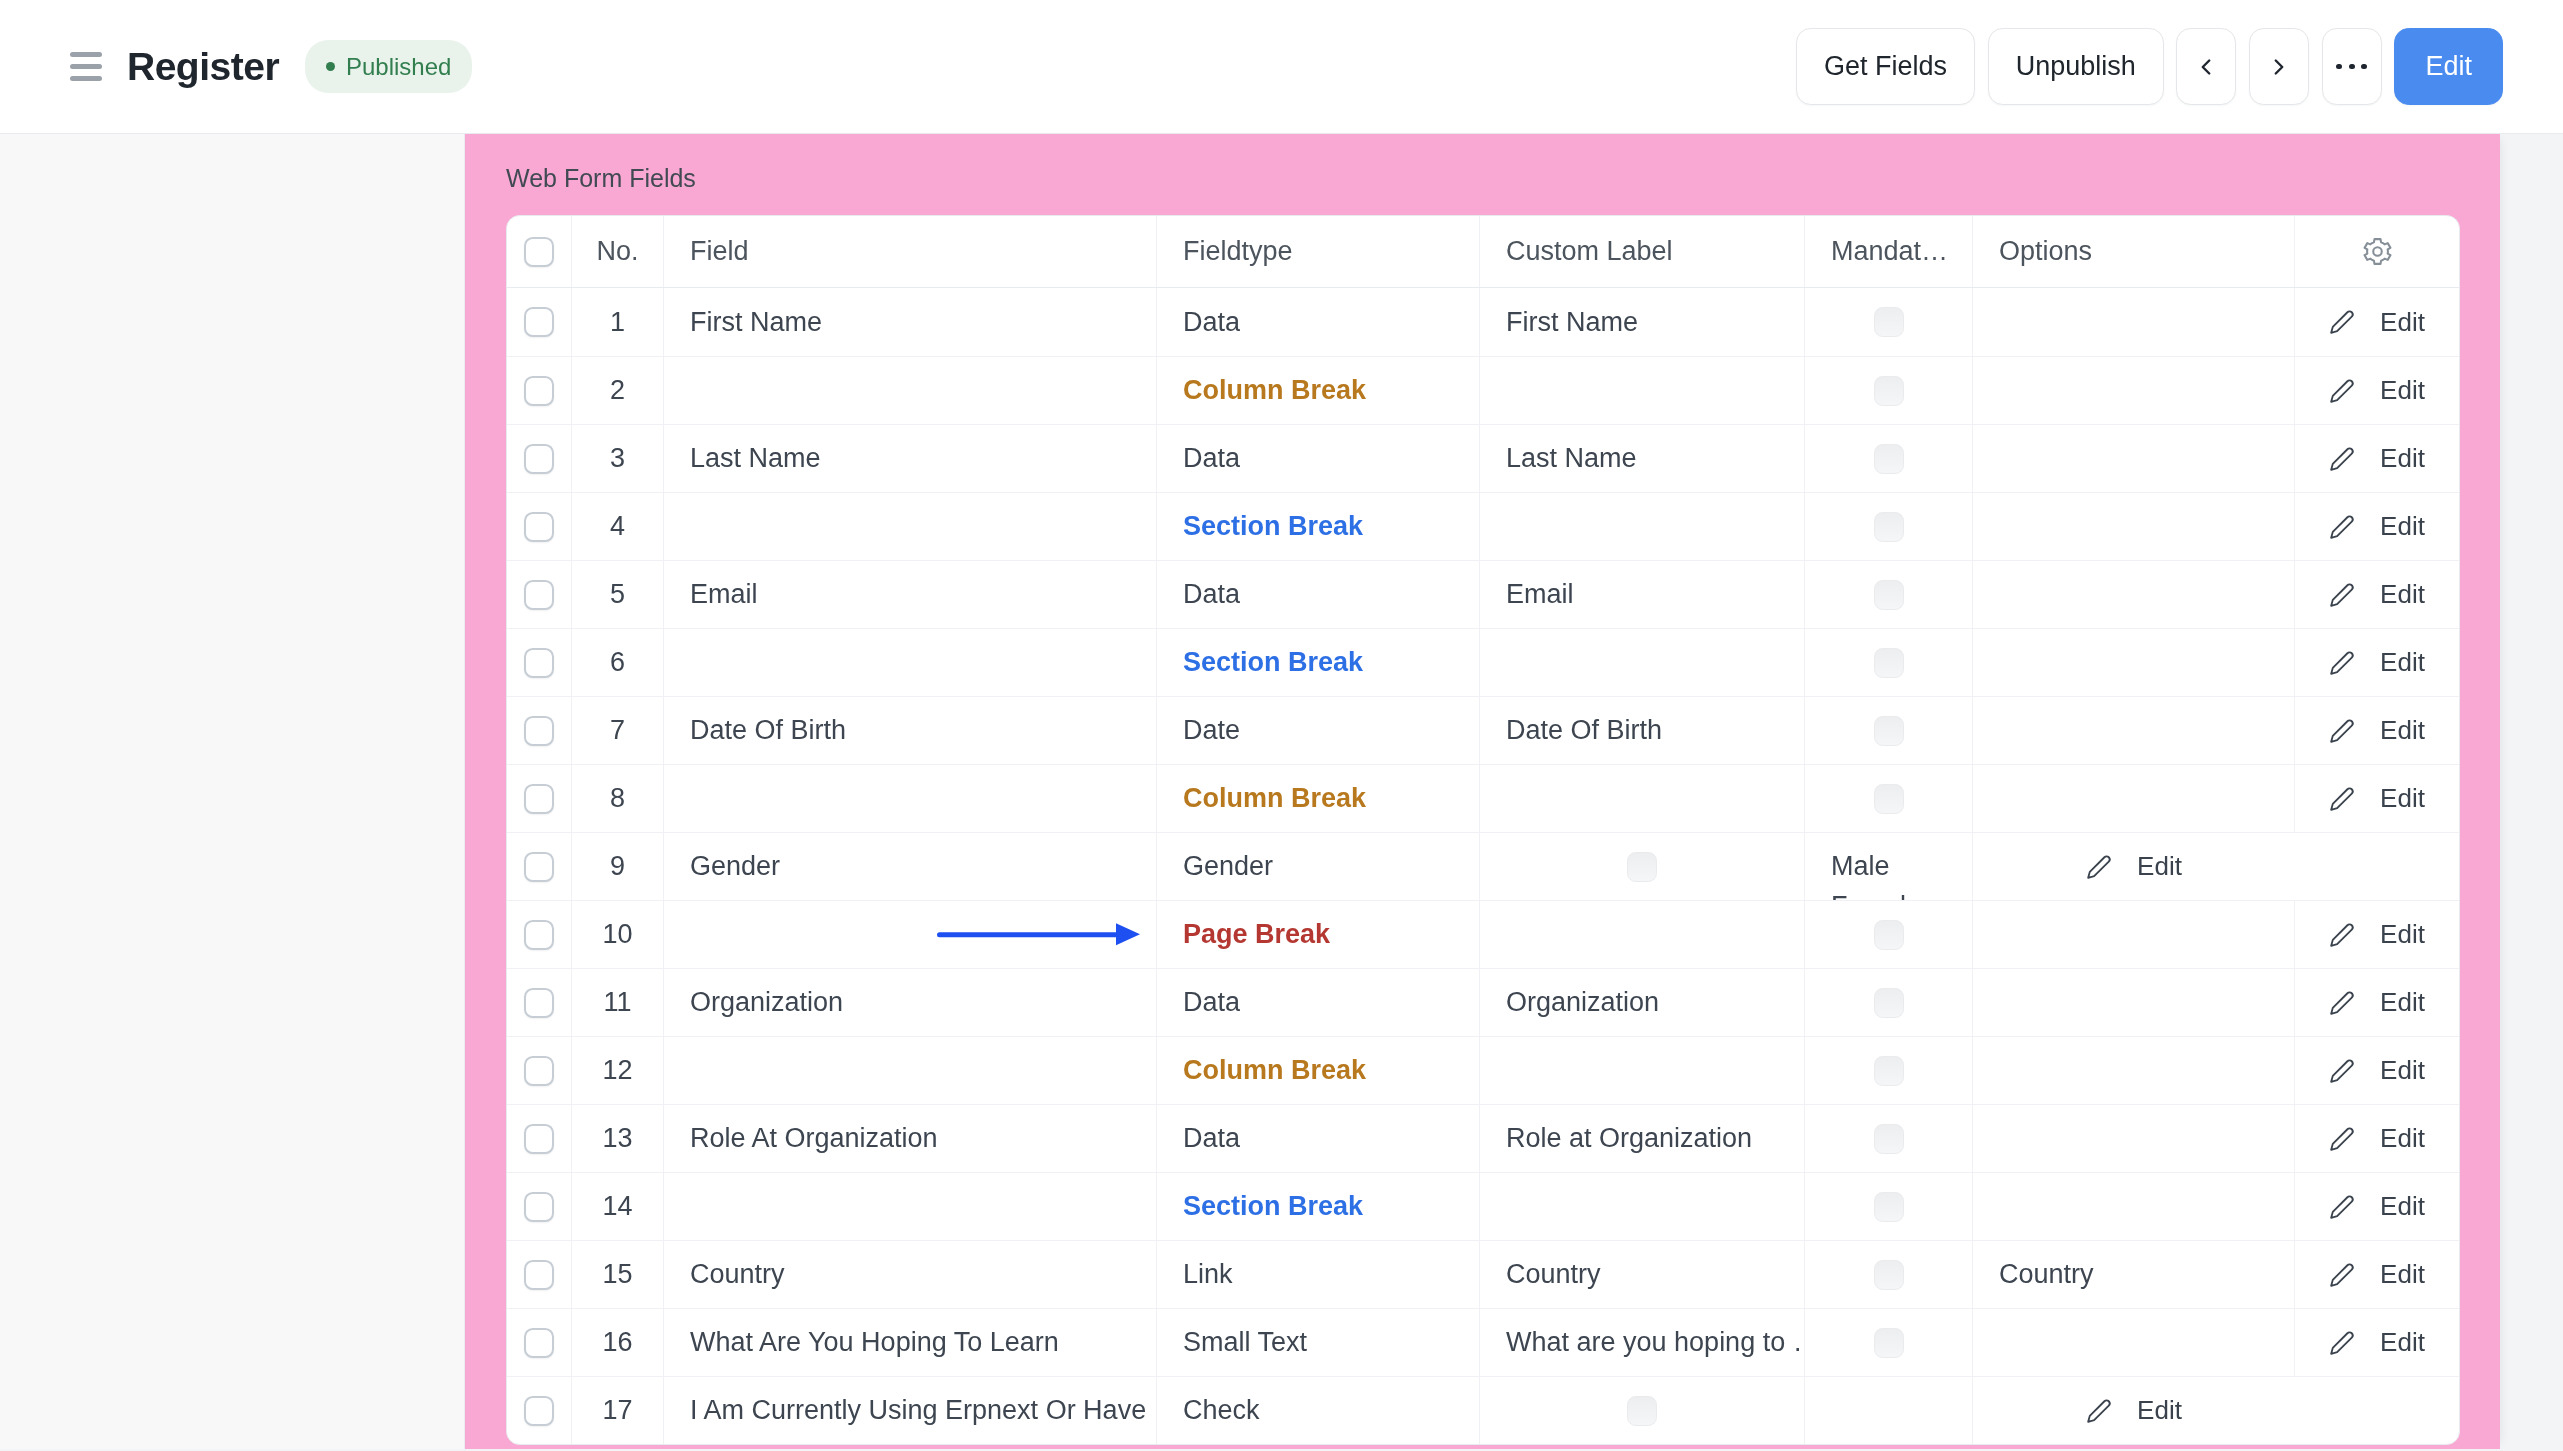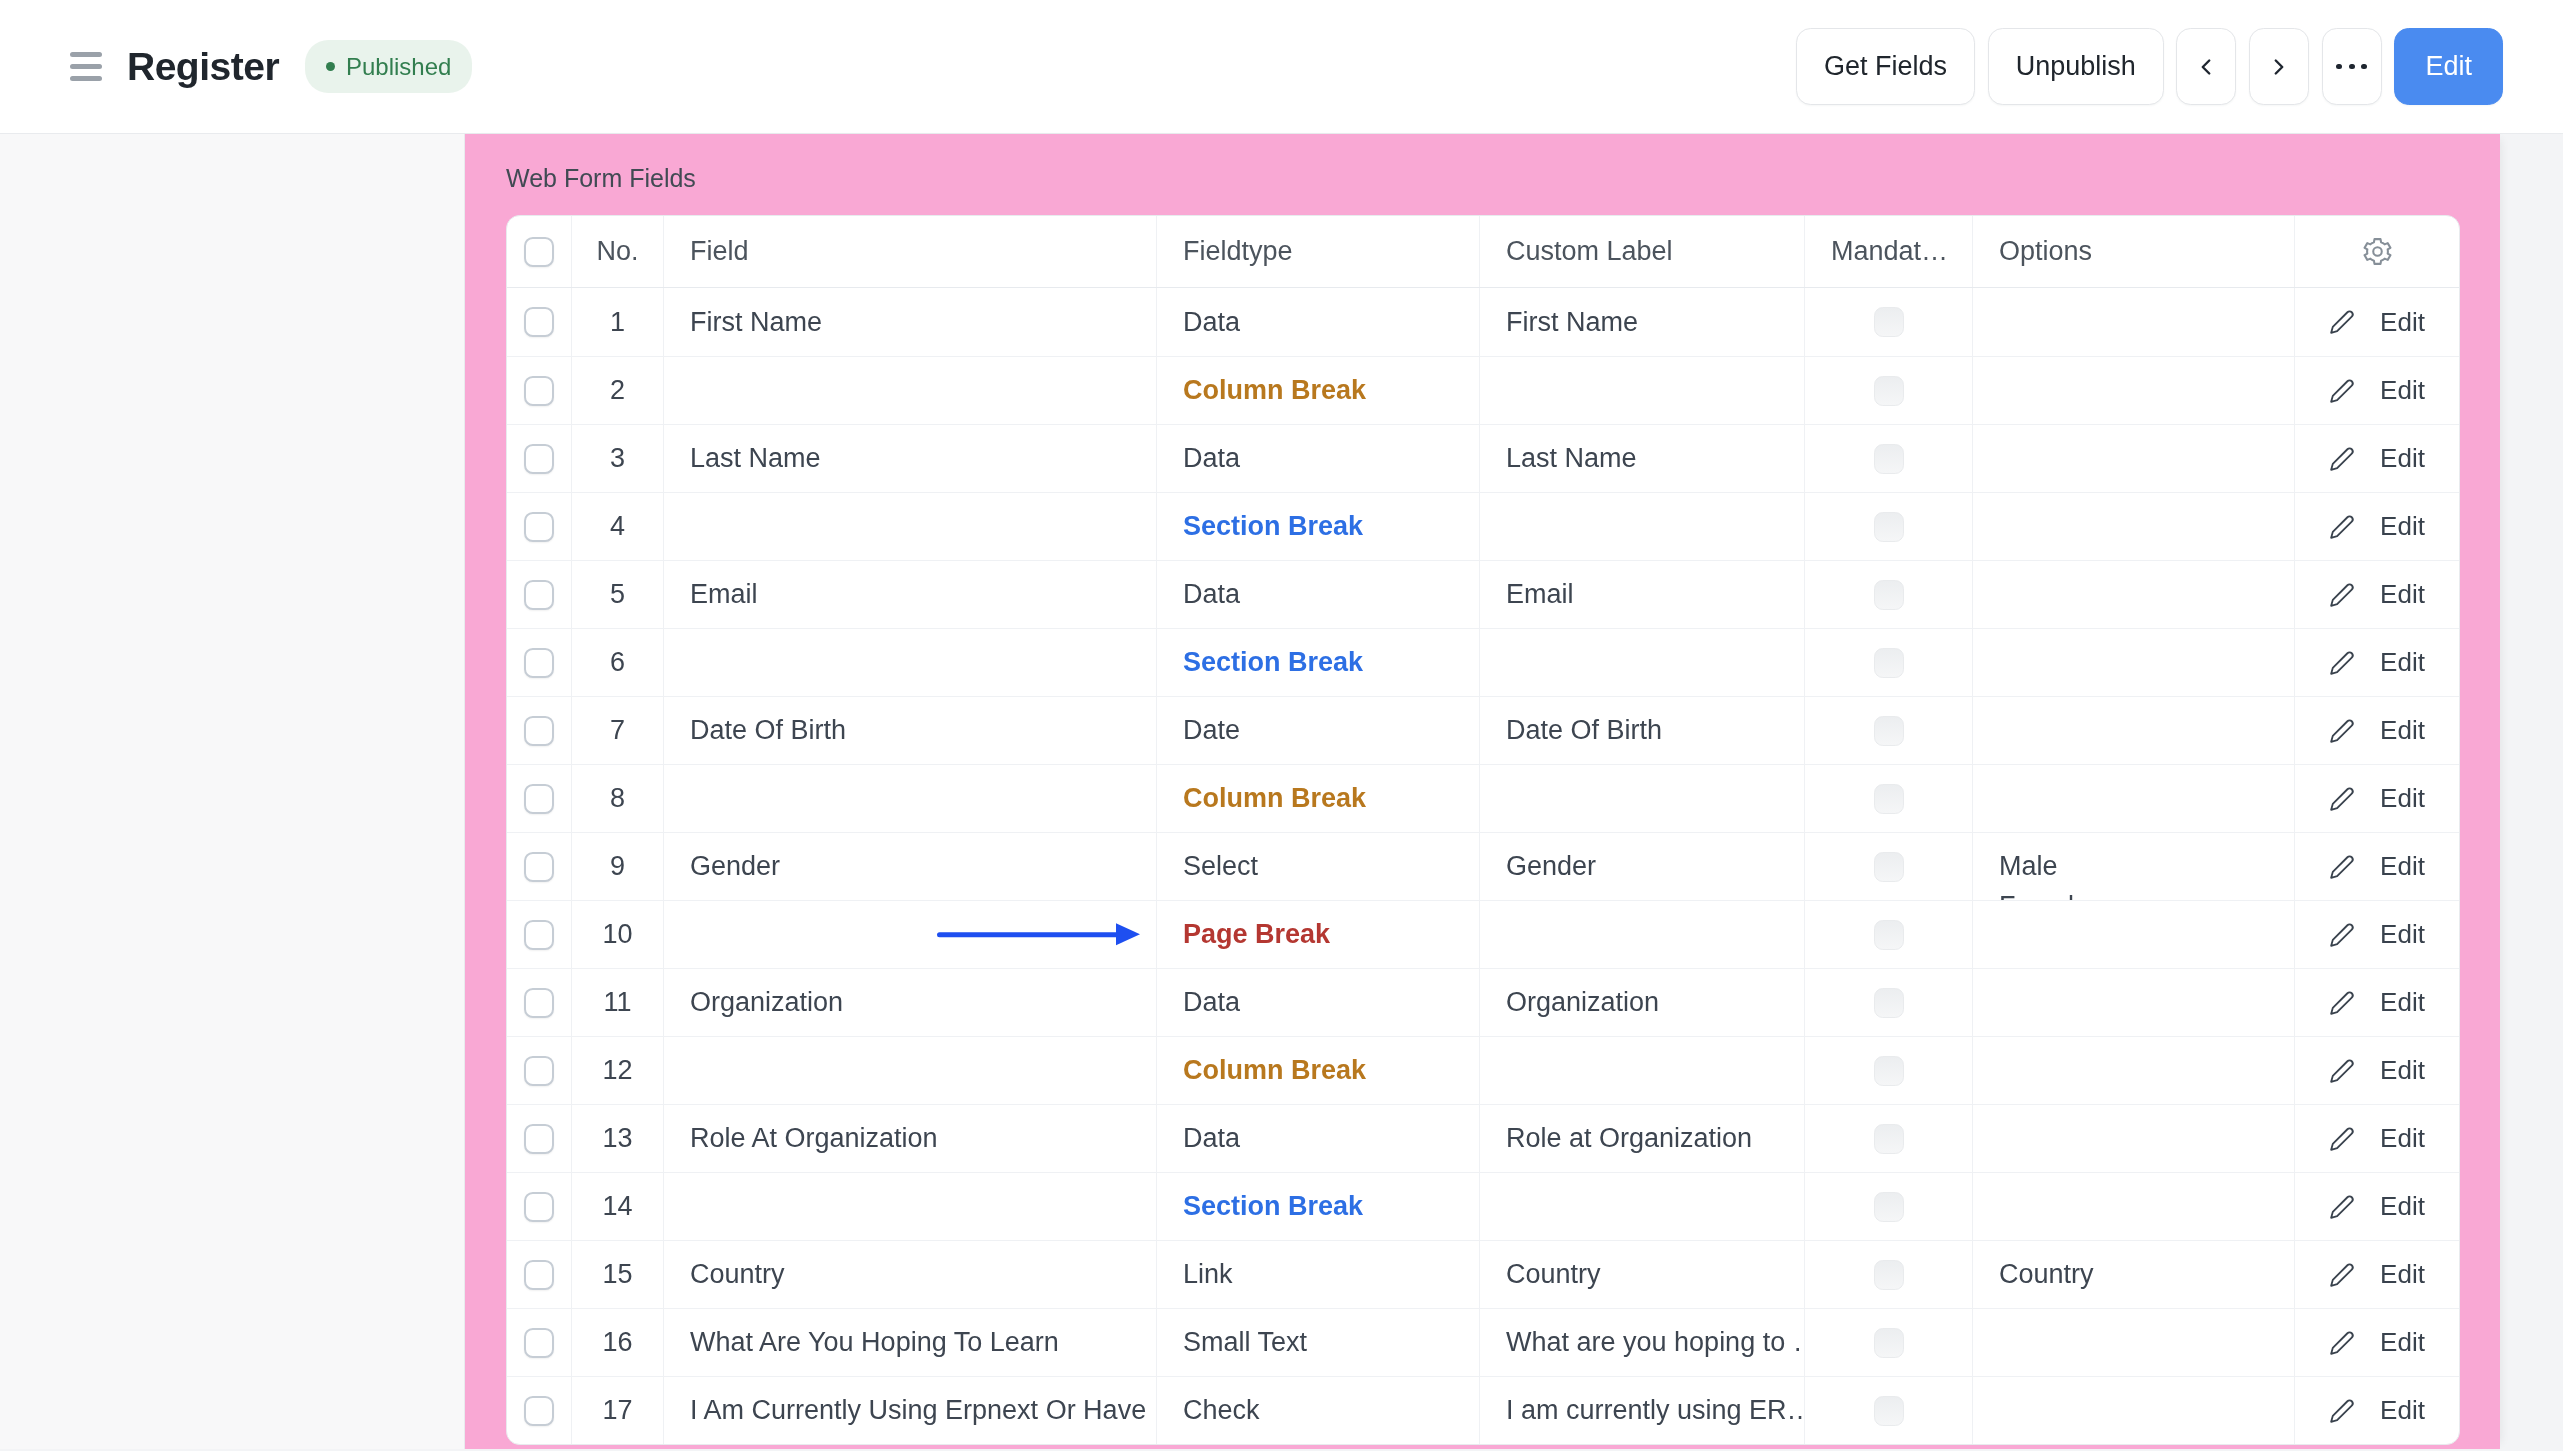--- a/index.html
+++ b/index.html
@@ -367,21 +367,20 @@
 
   <div class="t-row">
     <div class="cell c-check">
               <span class="cb"></span>
             </div>
     <div class="cell c-no">9</div>
     <div class="cell c-field">
       <span class="field-text">Gender</span>
 
     </div>
-    <div class="cell c-type k-normal">Select</div>
     <div class="cell c-label">Gender</div>
     <div class="cell c-mand">
               <span class="mand-cb"></span>
             </div>
     <div class="cell c-options">
               <div>Male</div>
               <div>Female</div>
             </div>
     <div class="cell c-edit">
       <button class="edit-btn">
@@ -576,21 +575,20 @@
   <div class="t-row">
     <div class="cell c-check">
               <span class="cb"></span>
             </div>
     <div class="cell c-no">17</div>
     <div class="cell c-field">
       <span class="field-text">I Am Currently Using Erpnext Or Have …</span>
 
     </div>
     <div class="cell c-type k-normal">Check</div>
-    <div class="cell c-label">I am currently using ER…</div>
     <div class="cell c-mand">
               <span class="mand-cb"></span>
             </div>
     <div class="cell c-options"></div>
     <div class="cell c-edit">
       <button class="edit-btn">
         <svg width="26" height="26" viewBox="0 0 24 24" fill="none" stroke="#39424d" stroke-width="1.7" stroke-linecap="round" stroke-linejoin="round">
                   <path d="M17 3a2.828 2.828 0 1 1 4 4L7.5 20.5 2 22l1.5-5.5L17 3z"></path>
                 </svg>
         <span class="edit-label">Edit</span>

